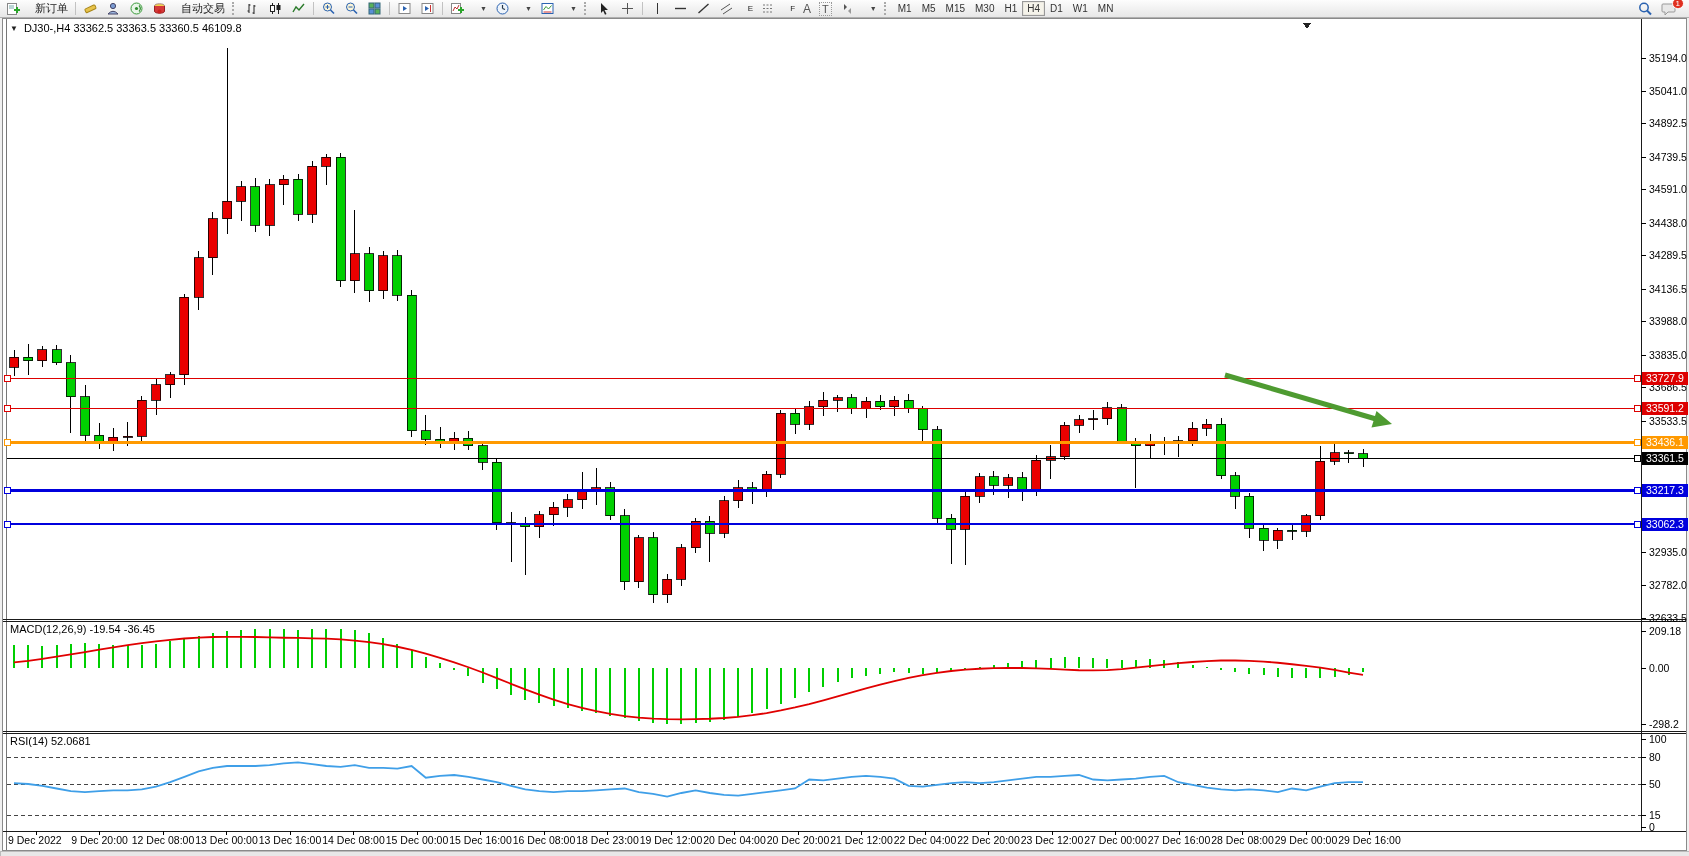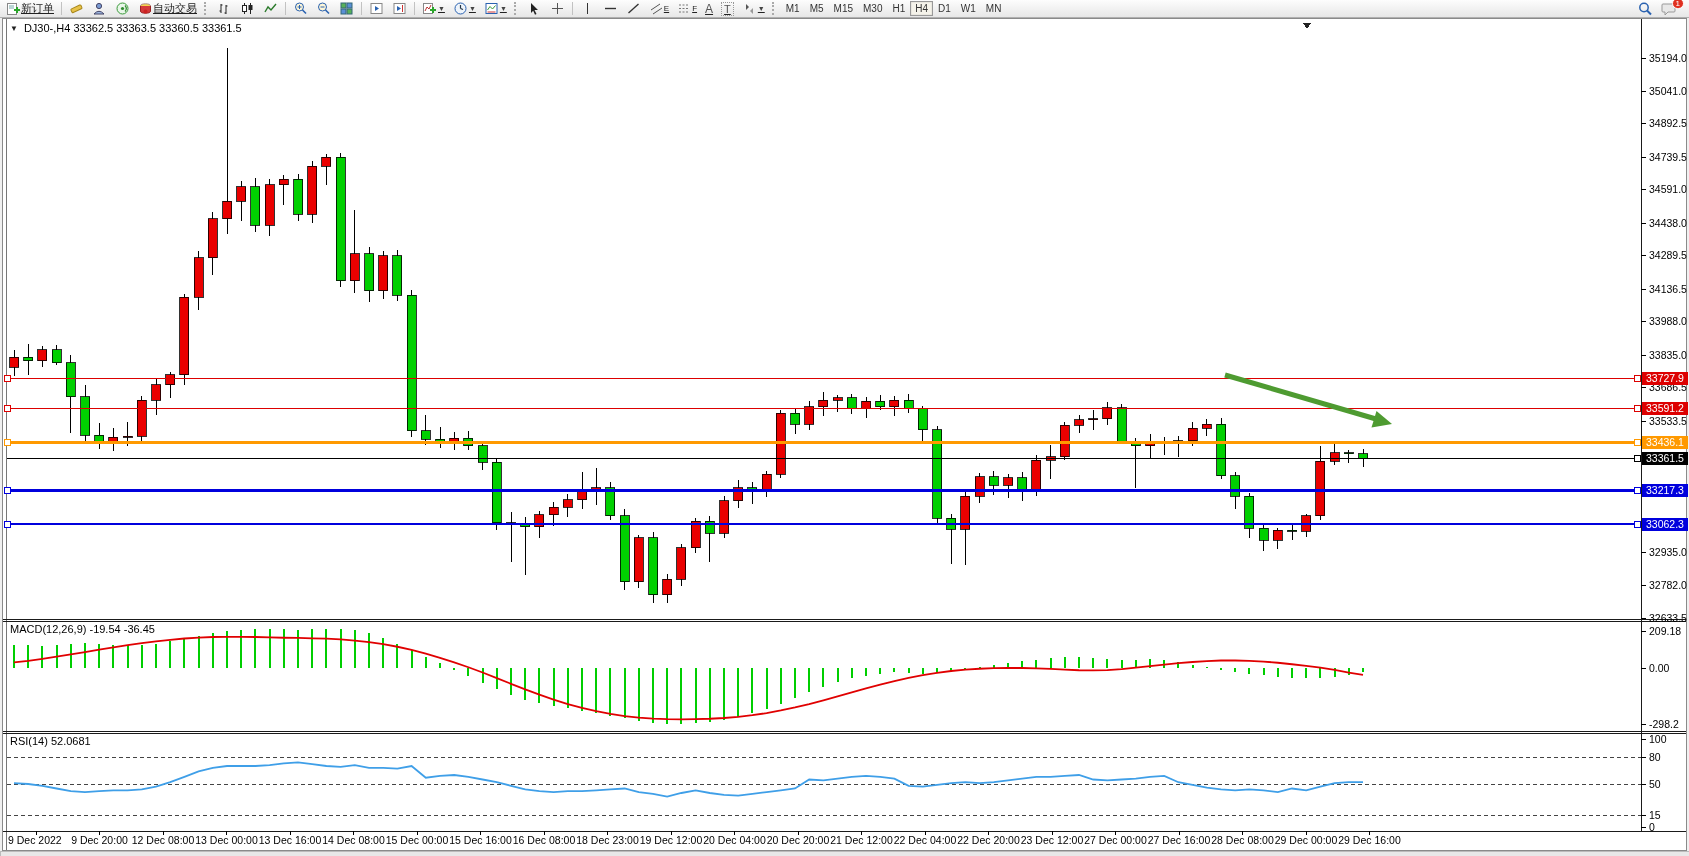--- a/index.html
+++ b/index.html
@@ -1,20 +1,20 @@
 <!DOCTYPE html>
 <html><head>
 <meta charset="utf-8">
 <style>
   html,body{margin:0;padding:0;width:1689px;height:856px;overflow:hidden;background:#f0f0f0;
     font-family:"Liberation Sans",sans-serif;}
   
   #toolbar{height:17px;display:flex;align-items:center;background:linear-gradient(#fdfdfd,#e7e7e7);
     border-bottom:1px solid #b0b0b0;font-size:11px;color:#222;padding:0 2px;white-space:nowrap;}
-  .tbtn{height:15px;display:inline-flex;align-items:center;gap:0;padding:0 3px;border:1px solid transparent;border-radius:2px;text-decoration:underline;}
+  .tbtn{height:15px;display:inline-flex;align-items:center;gap:14px;padding:0 3px;border:1px solid transparent;border-radius:2px;}
   .grip{width:4px;height:13px;border-left:2px dotted #aaa;margin:0 3px;}
   .sep{width:1px;height:13px;background:#c2c2c2;margin:0 3px;}
   .dd{font-size:7px;color:#444;margin-left:1px;}
   .tf{height:13px;padding:0 4px;font-size:10px;color:#333;display:inline-flex;align-items:center;border:1px solid transparent;}
   .tf.active{background:#f5f3ea;border:1px solid #999;box-shadow:inset 0 0 1px #888;text-align:right;}
   .right{margin-left:auto;display:inline-flex;align-items:center;}
   .badge{position:relative;}
   .badge .n{position:absolute;top:-3px;right:-4px;background:#e03020;color:#fff;border-radius:7px;
     font-size:8px;line-height:9px;padding:0 3px;border:1px solid #fff;}
   
@@ -675,15 +675,15 @@
         <line x1="1242.5" y1="813" x2="1242.5" y2="817" stroke="#000"></line>
         <text x="1242.5" y="826" font-size="10.5" fill="#000" text-anchor="middle">28 Dec 08:00</text>
         <line x1="1306" y1="813" x2="1306" y2="817" stroke="#000"></line>
         <text x="1306" y="826" font-size="10.5" fill="#000" text-anchor="middle">29 Dec 00:00</text>
         <line x1="1369.5" y1="813" x2="1369.5" y2="817" stroke="#000"></line>
         <text x="1369.5" y="826" font-size="10.5" fill="#000" text-anchor="middle">29 Dec 16:00</text>
       </g>
     </svg>
   <div id="title">
     <span class="tri">▼</span>
-    <span>DJ30-,H4  33362.5 33363.5 33360.5 33361.5</span>
+    <span>DJ30-,H4  33362.5 33363.5 33360.5 46109.8</span>
   </div>
 </div>
 
 </body></html>

